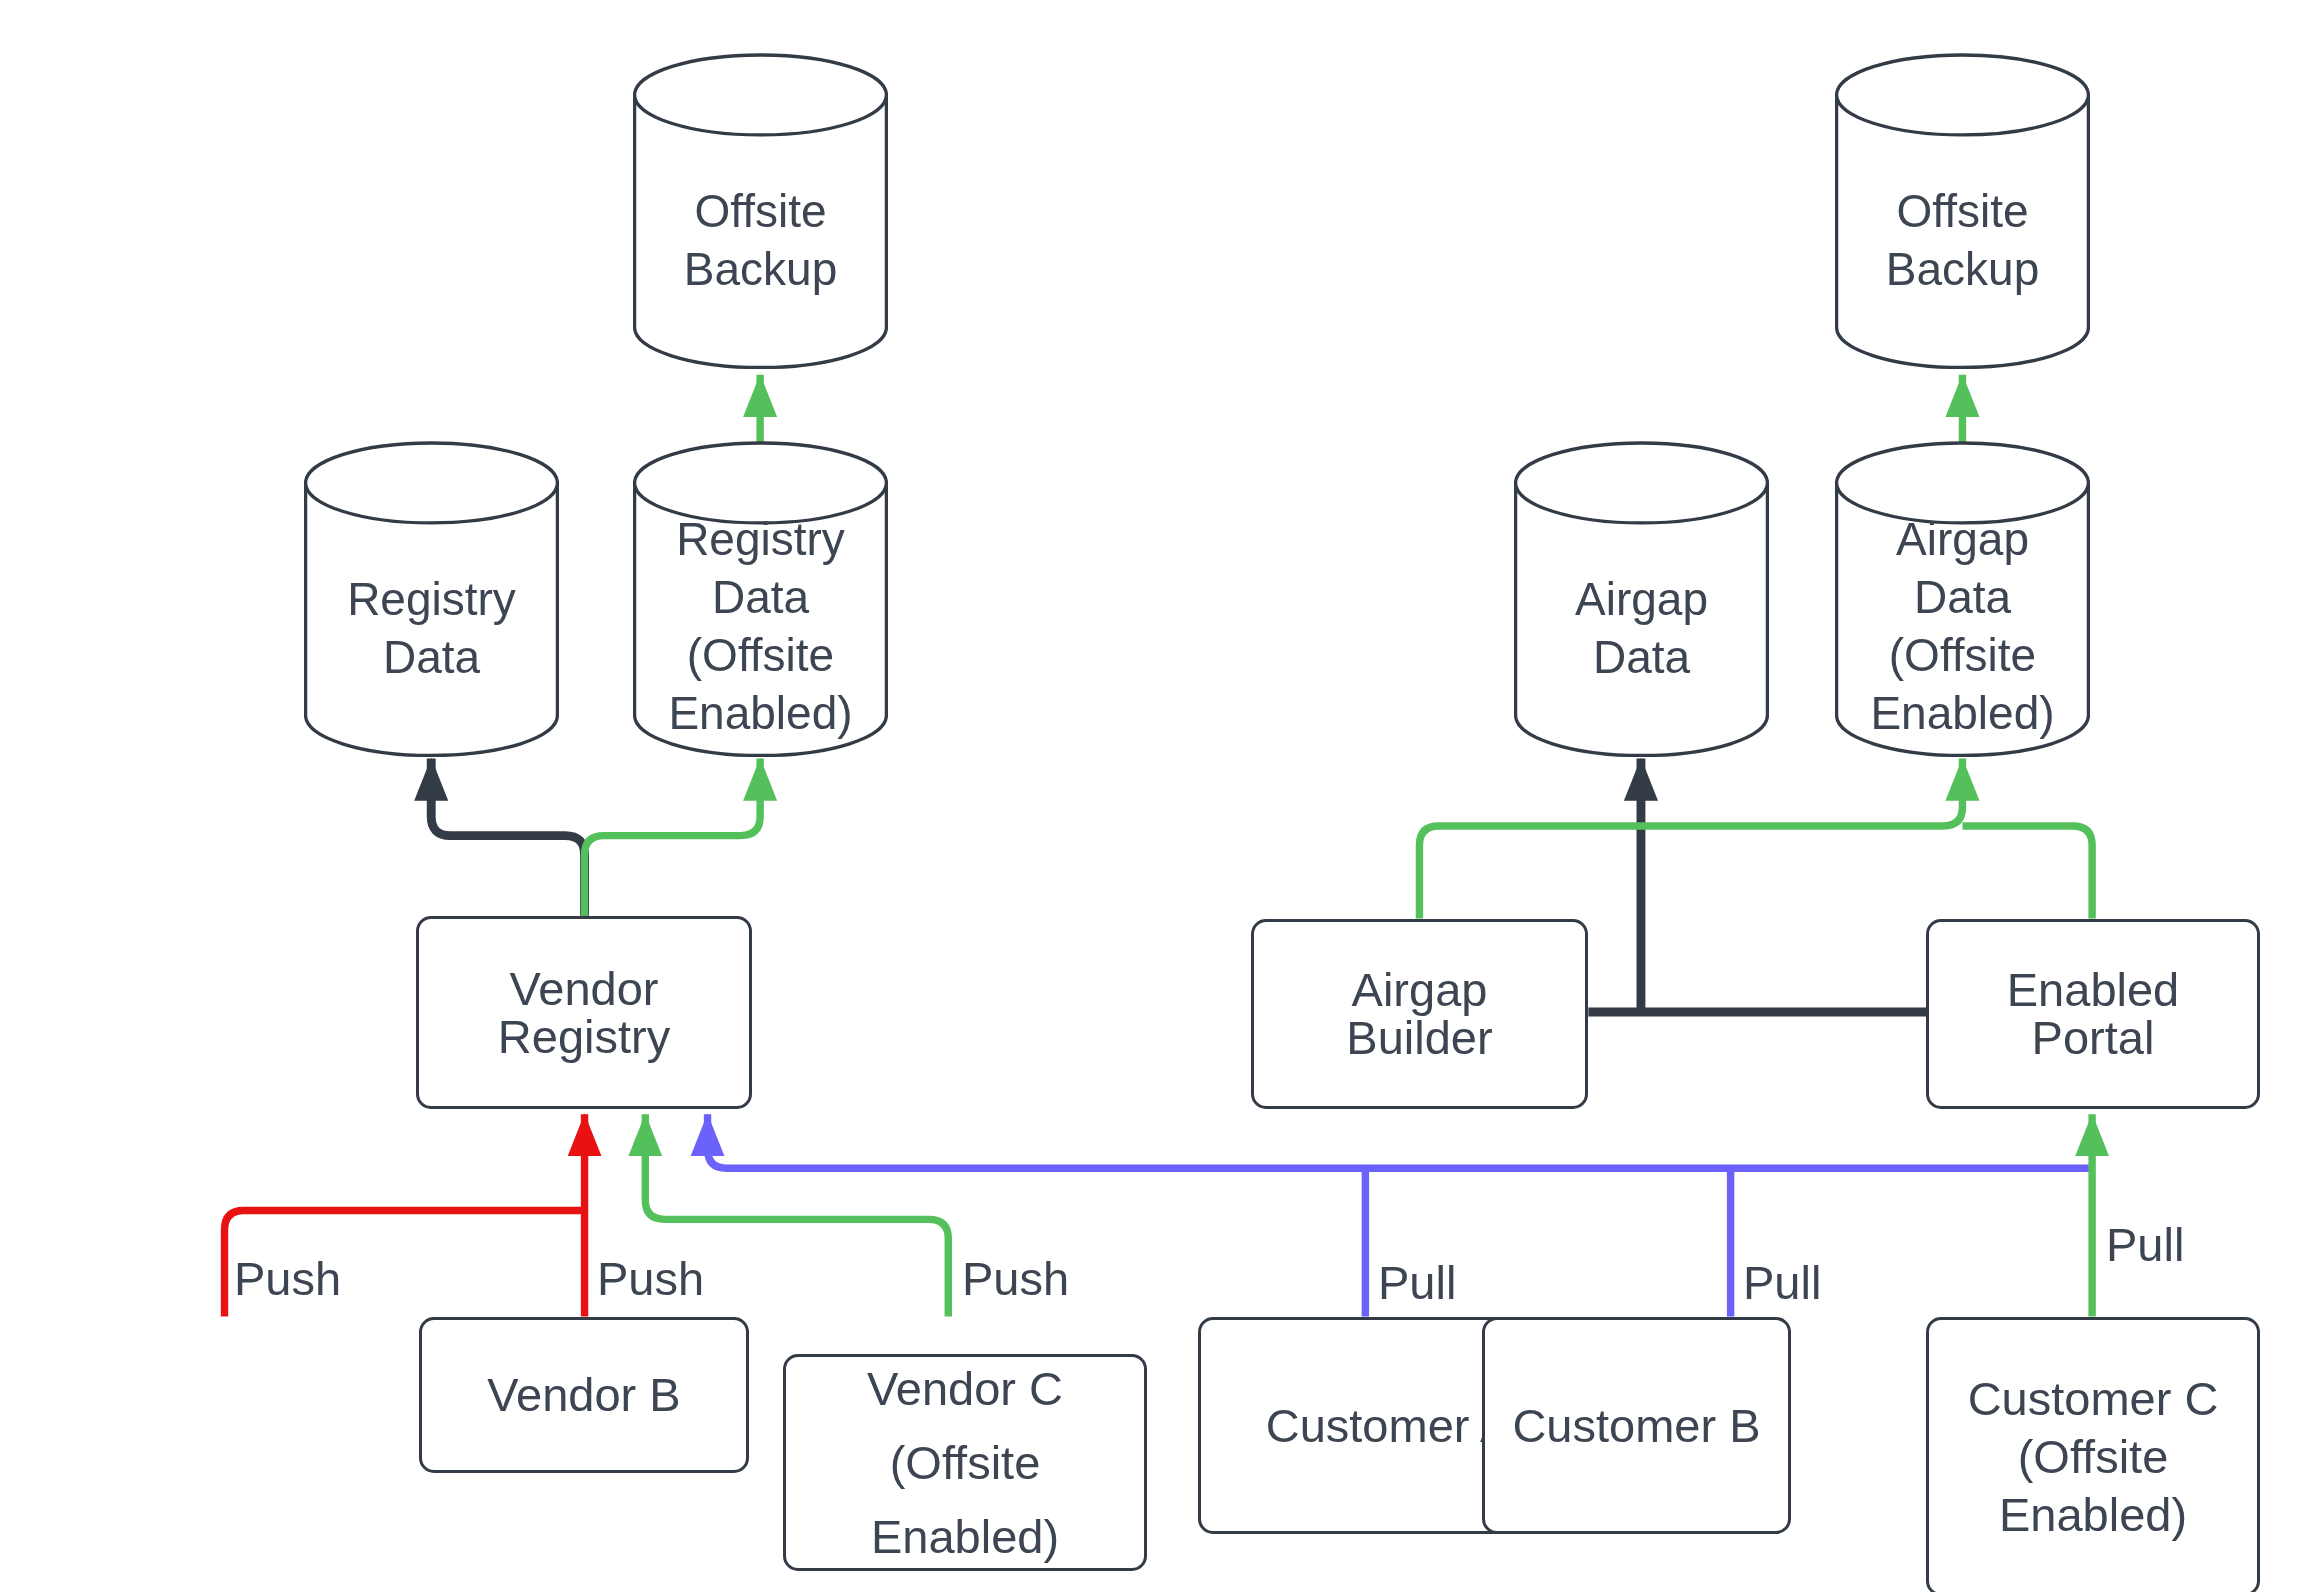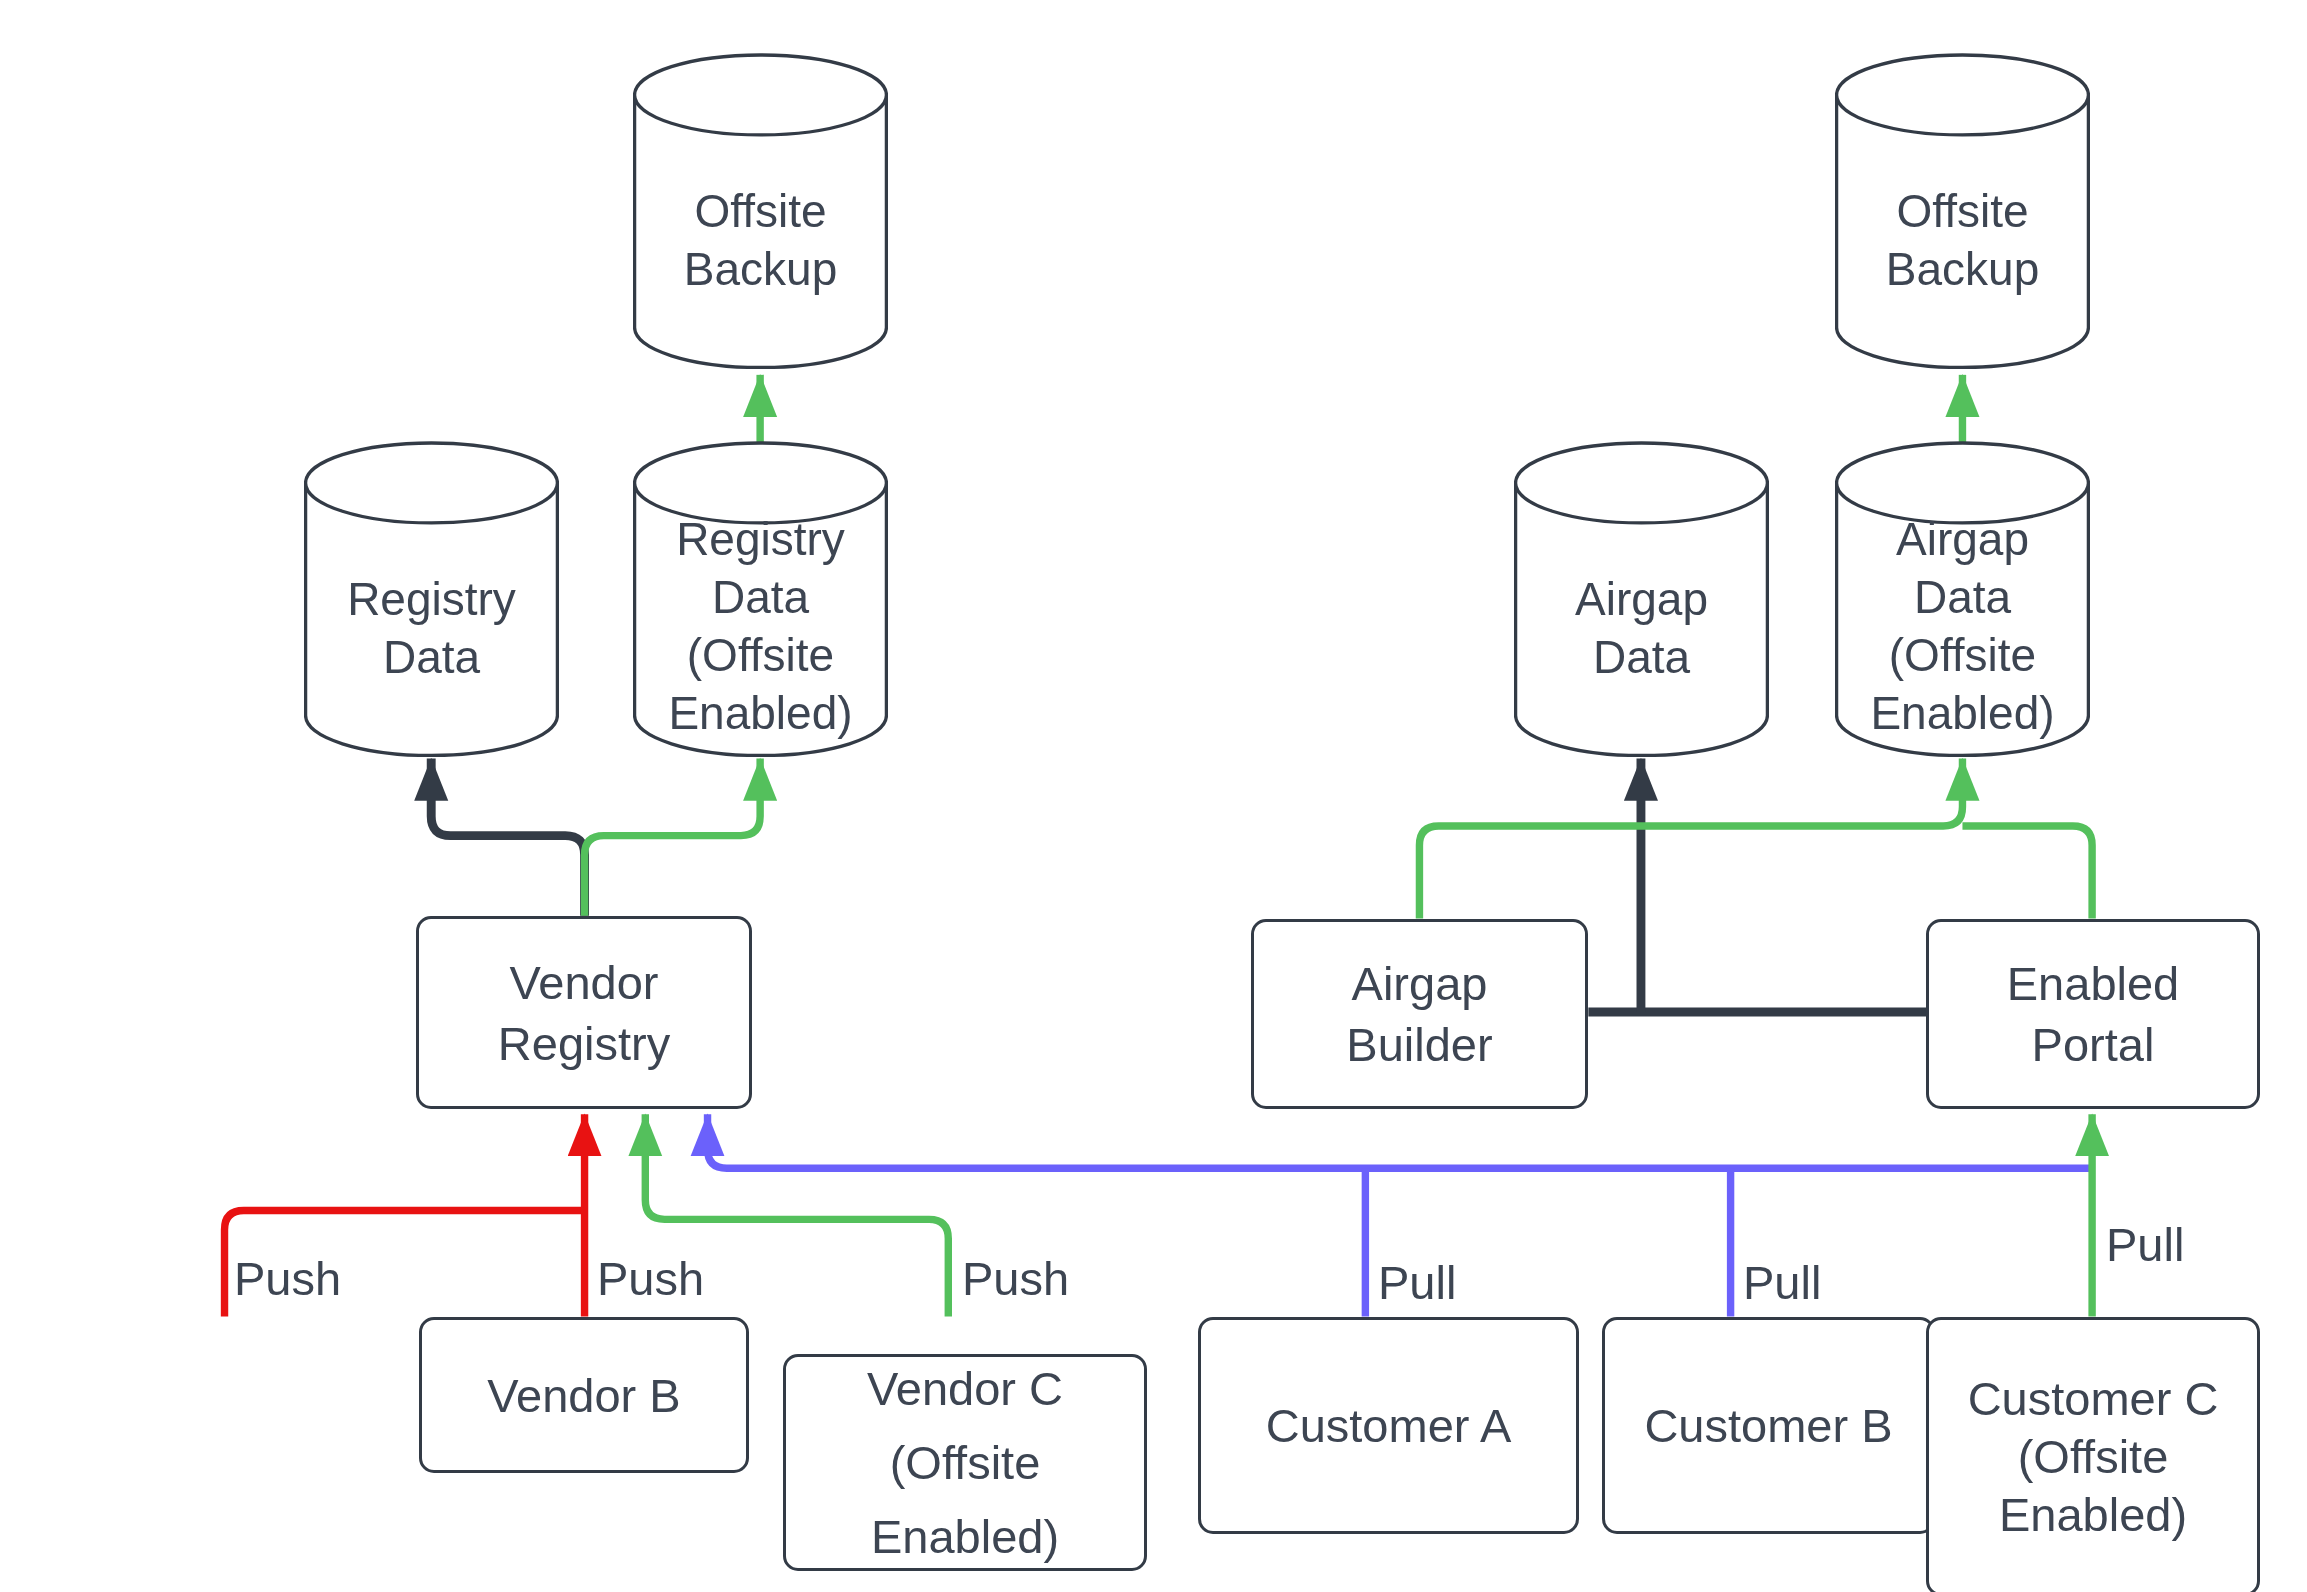--- a/index.html
+++ b/index.html
@@ -18,21 +18,21 @@
   .col-red{stroke:var(--red);}
   .col-blue{stroke:var(--blue);}
   #ah-dark path{fill:var(--dark);}
   #ah-green path{fill:var(--green);}
   #ah-red path{fill:var(--red);}
   #ah-blue path{fill:var(--blue);}
   .node{position:absolute;z-index:2;box-sizing:border-box;color:var(--text);
         text-align:center;white-space:pre-line;}
   .box{border:3.3px solid var(--dark);border-radius:15px;background:#fff;
        display:flex;align-items:center;justify-content:center;
-       font-size:47px;line-height:61px;}
+       font-size:47px;line-height:48px;}
   .cyl{z-index:2;}
   .cyl svg{position:absolute;left:0;top:0;}
   .cyl .shape{fill:#ffffff;stroke:var(--dark);stroke-width:4.5px;}
   .cyl-label{position:absolute;left:0;top:71px;width:100%;height:calc(100% - 83px);
        display:flex;align-items:center;justify-content:center;text-align:center;
        font-size:46px;line-height:58px;white-space:pre-line;}
   .edge-label{position:absolute;z-index:3;color:var(--text);font-size:47px;line-height:47px;}
 </style>
 </head>
 <body>
@@ -144,21 +144,21 @@
 
 
   <div class="node box" style="left:419px;top:1317px;width:330px;height:156px">Vendor B</div>
 
   <div class="node box" style="left:783px;top:1354px;width:364px;height:217px;line-height:74px">Vendor C
 (Offsite
 Enabled)</div>
 
   <div class="node box" style="left:1198px;top:1317px;width:381px;height:217px">Customer A</div>
 
-  <div class="node box" style="left:1602px;top:1317px;width:333px;height:217px">Customer B</div>
+  <div class="node box" style="left:1482px;top:1317px;width:309px;height:217px">Customer B</div>
 
   <div class="node box" style="left:1926px;top:1317px;width:334px;height:279px;line-height:58px">Customer C
 (Offsite
 Enabled)</div>
 
   <div class="edge-label" style="left:234px;top:1255px">Push</div>
   <div class="edge-label" style="left:597px;top:1255px">Push</div>
   <div class="edge-label" style="left:962px;top:1255px">Push</div>
   <div class="edge-label" style="left:1378px;top:1259px">Pull</div>
   <div class="edge-label" style="left:1743px;top:1259px">Pull</div>

